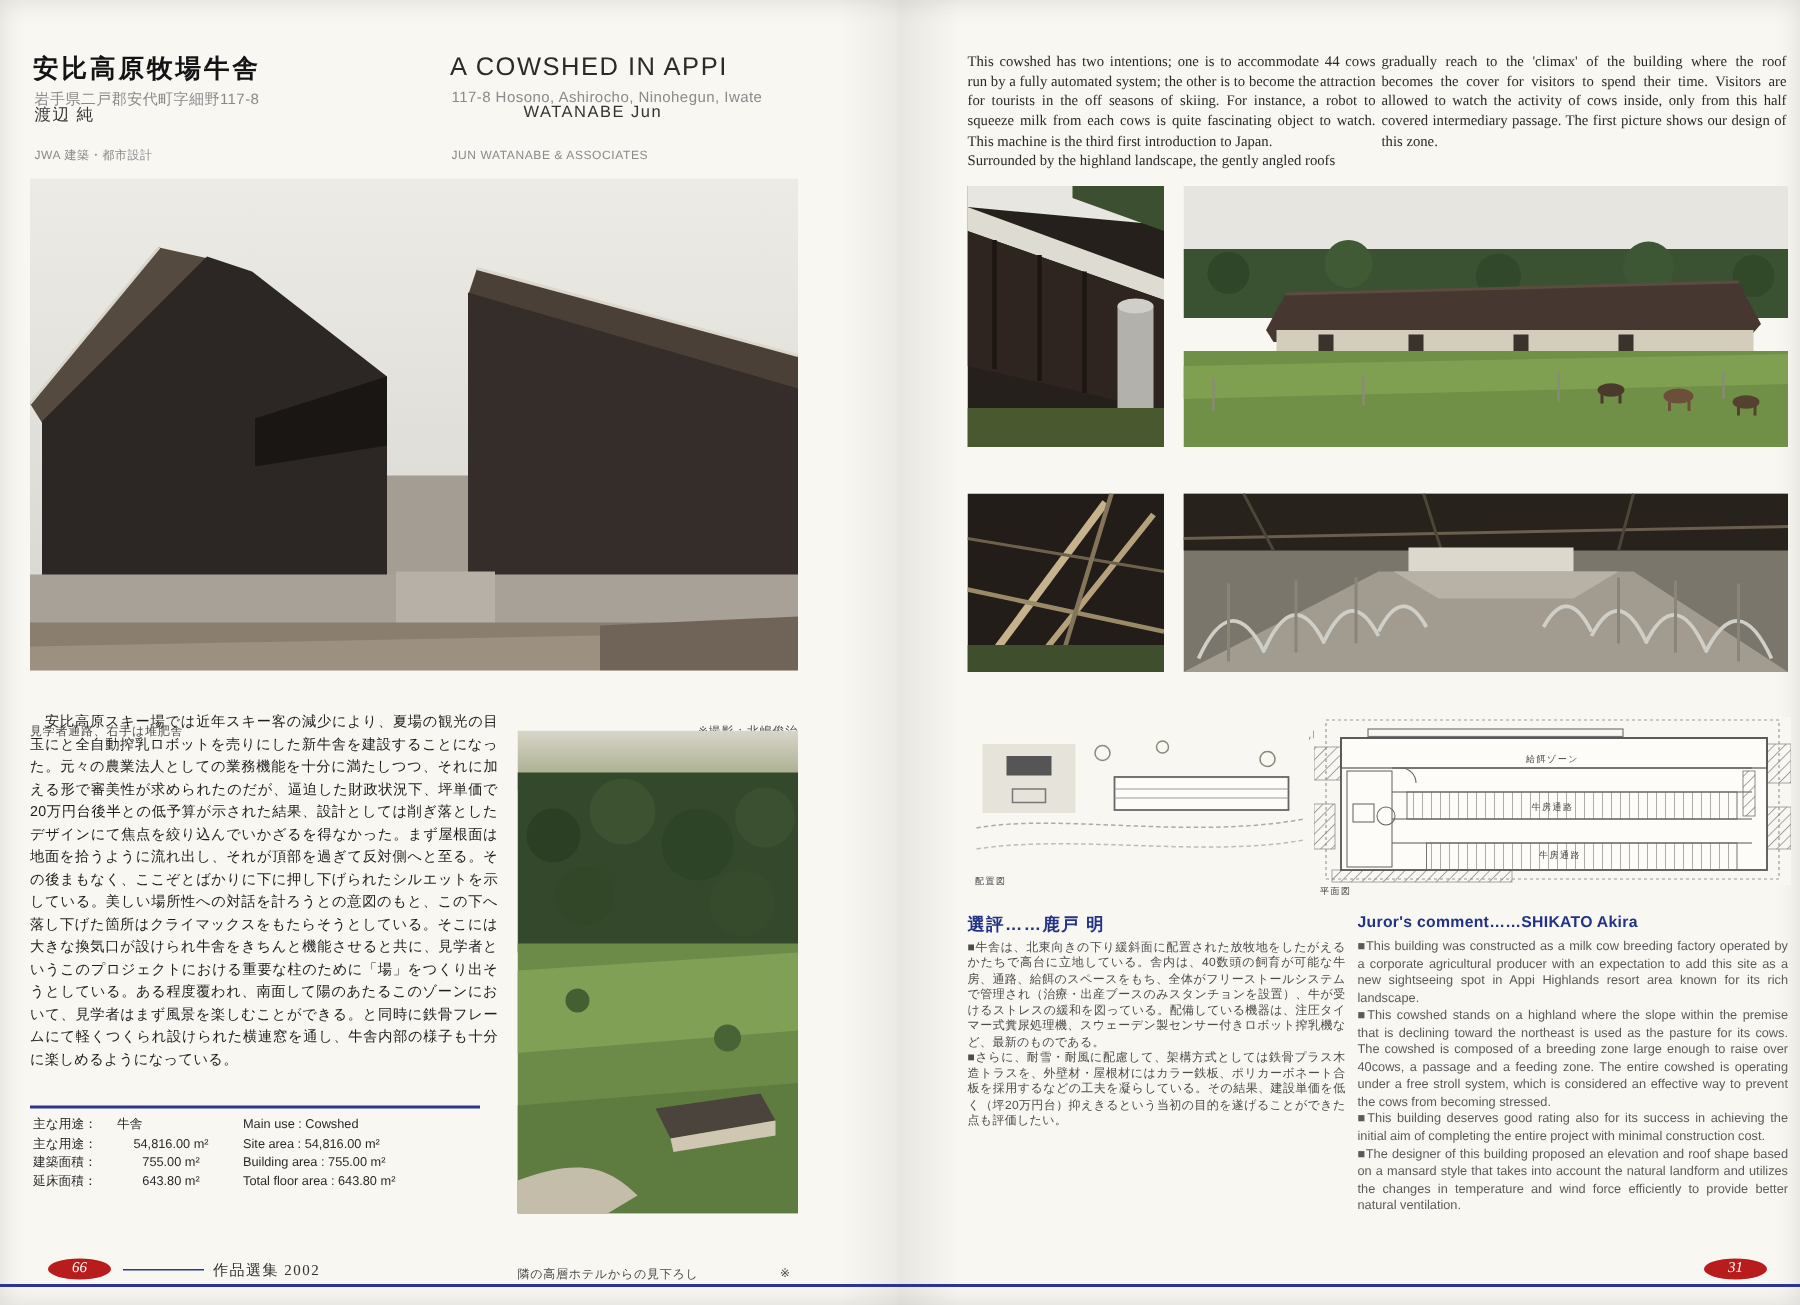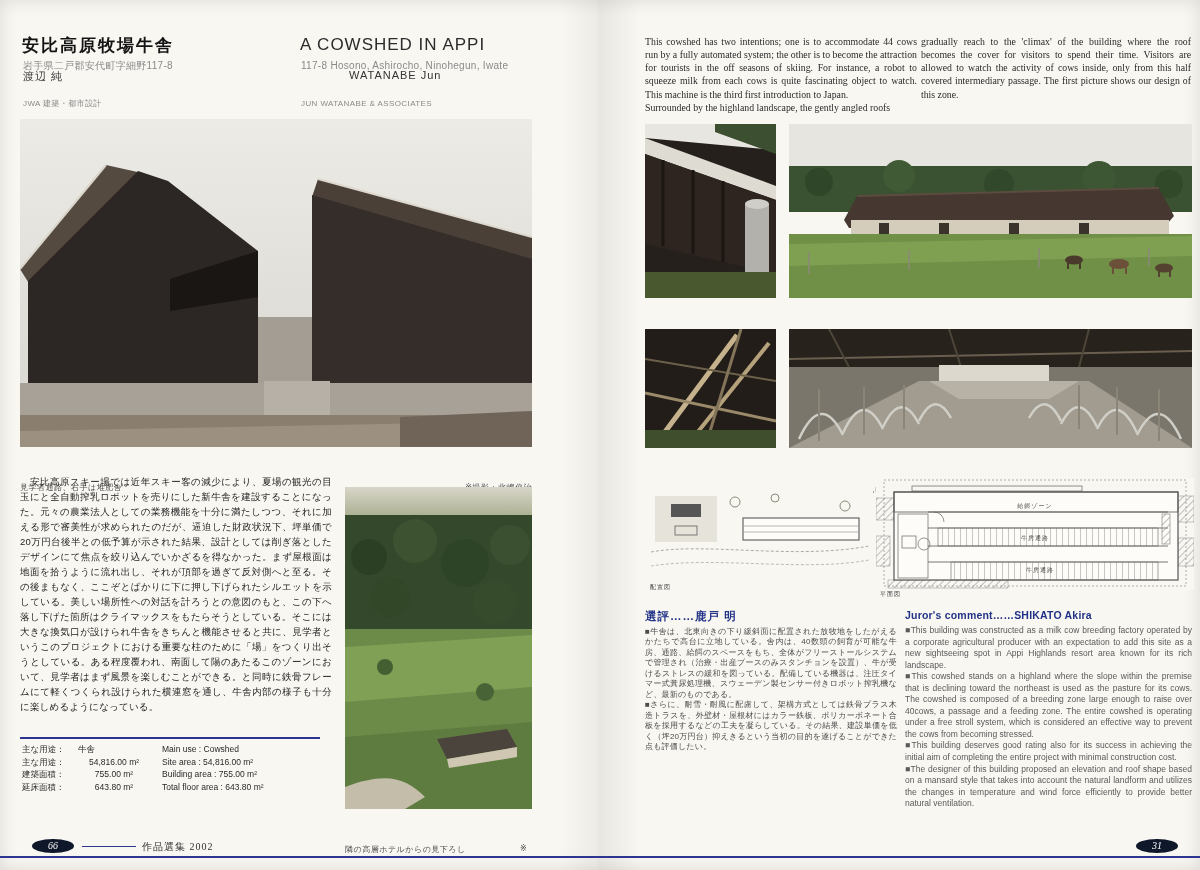--- a/index.html
+++ b/index.html
@@ -26,21 +26,21 @@
   .spec .val{display:inline-block;width:72px;text-align:center;}
   .spec .val.left{text-align:left;}
   .spec .en{position:absolute;left:140px;top:0;}
   .spec-row{position:relative;height:12.5px;}
   .rule-navy{background:#2c3590;}
   .senpyo-h{font-size:11.5px;font-weight:bold;color:#223387;letter-spacing:1px;}
   .senpyo-p{font-size:8px;line-height:1.31;color:#4c4c4c;text-align:justify;letter-spacing:.2px;}
   .juror-h{font-size:10.5px;font-weight:bold;color:#223387;letter-spacing:.2px;}
   .juror-p{font-size:8.5px;line-height:1.36;color:#5a5a5a;text-align:justify;}
   .pagenum{
-    width:42px;height:14px;border-radius:50%;background:#0f172a;
+    width:42px;height:14px;border-radius:50%;background:#b91c1c;
     color:#fff;text-align:center;line-height:14px;
     font-family:"Liberation Serif",serif;font-style:italic;font-size:10px;
   }
   .footer-line{height:1px;background:#2c3590;}
   .footer-text{font-family:"Liberation Serif","DejaVu Serif",serif;font-size:10px;color:#333;letter-spacing:1px;}
   .plan-label{font-size:6px;color:#444;letter-spacing:1px;white-space:nowrap;}
   .photo{display:block;}
   .photo svg{display:block;width:100%;height:100%;}
 </style>
 </head>

